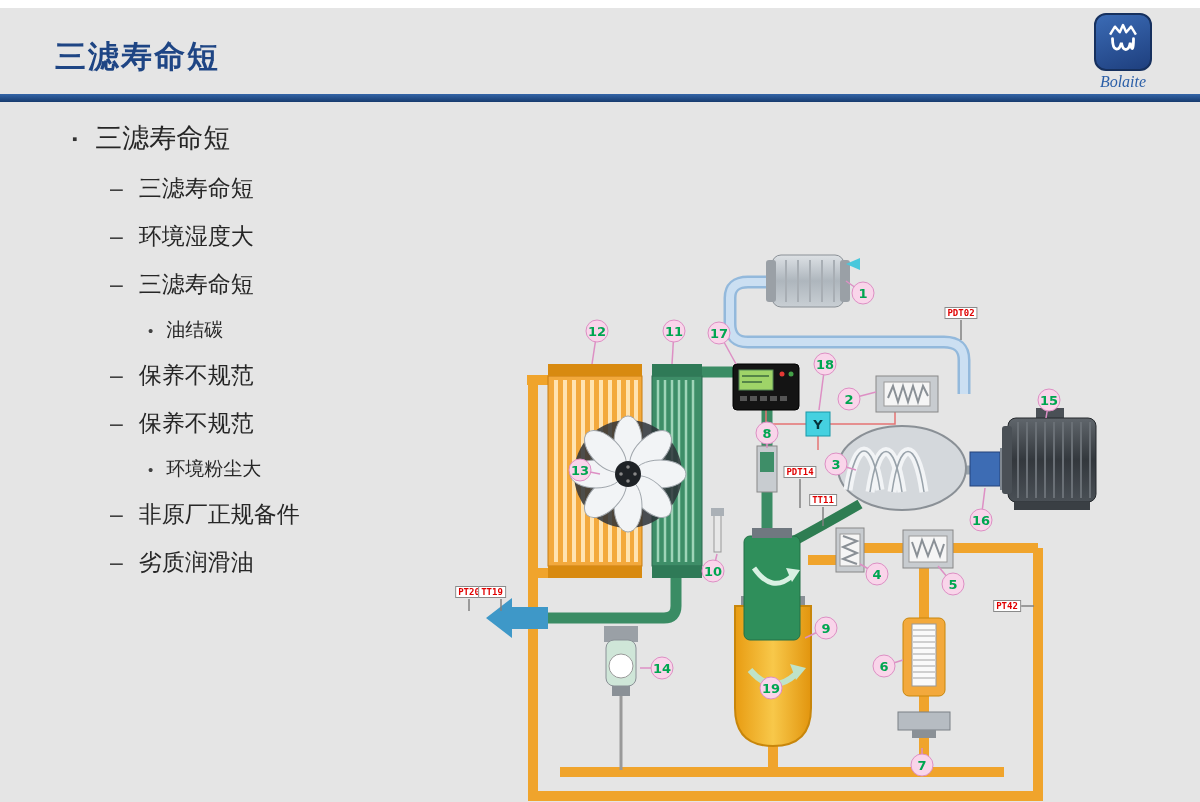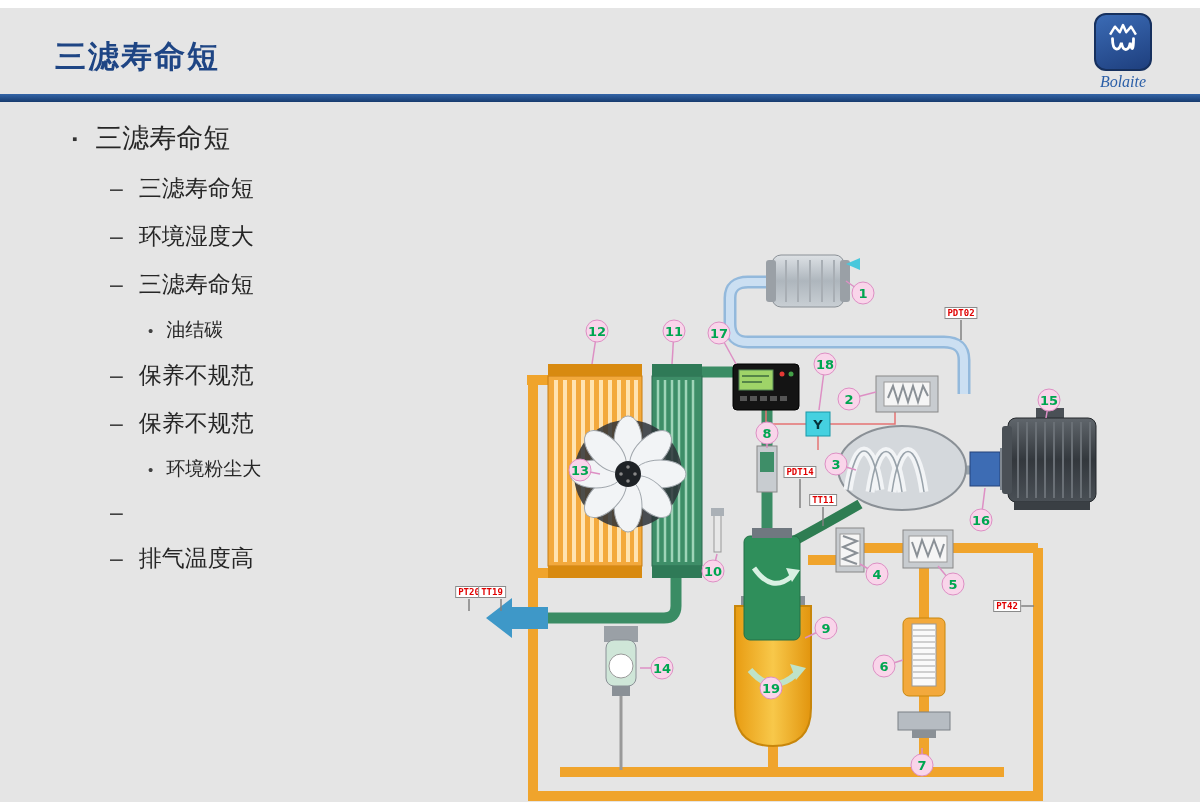--- a/index.html
+++ b/index.html
@@ -84,24 +84,25 @@
     <div class="b2">
         <span class="mk2">–</span>
         <span>保养不规范</span>
       </div>
     <div class="b3">
         <span class="mk3">•</span>
         <span>环境粉尘大</span>
       </div>
     <div class="b2">
         <span class="mk2">–</span>
-      </div>
-    <div class="b2">
-        <span class="mk2">–</span>
-        <span>排气温度高</span>
+        <span>非原厂正规备件</span>
+      </div>
+    <div class="b2">
+        <span class="mk2">–</span>
+        <span>劣质润滑油</span>
       </div>
   </div>
 
   <div class="diagram">
     <svg id="diagram-base" viewBox="420 228 700 574">
       <defs>
         <linearGradient id="gMotor" x1="0" y1="0" x2="0" y2="1">
           <stop offset="0" stop-color="#60666C"></stop>
             <stop offset="0.5" stop-color="#33383D"></stop>
             <stop offset="1" stop-color="#4A5056"></stop>

